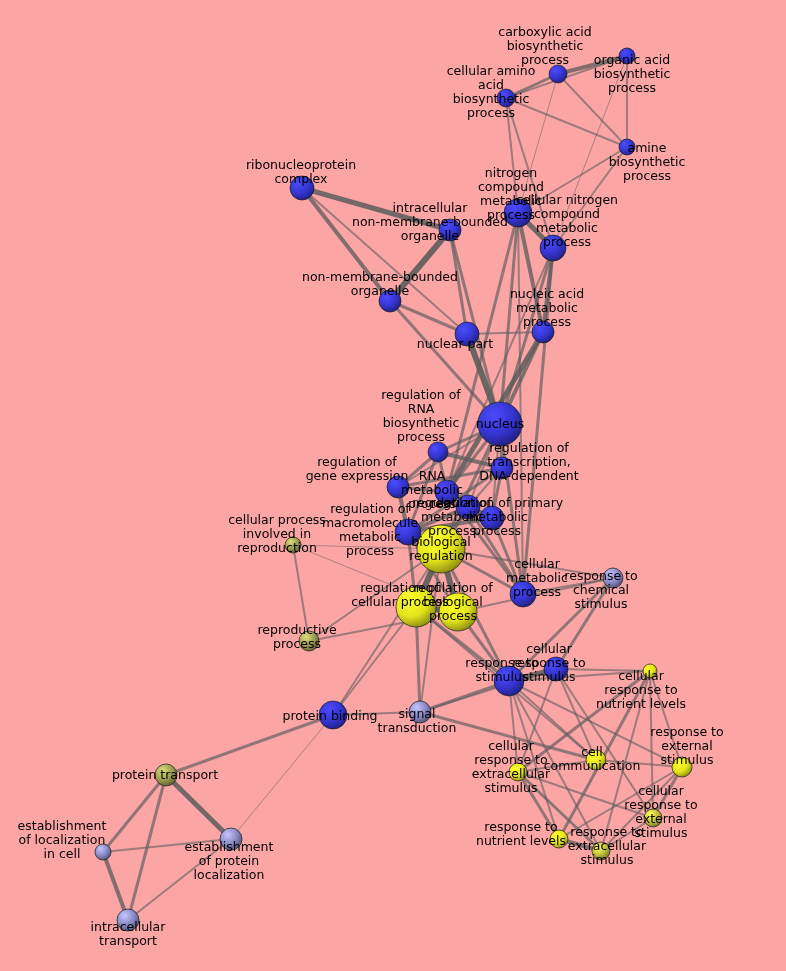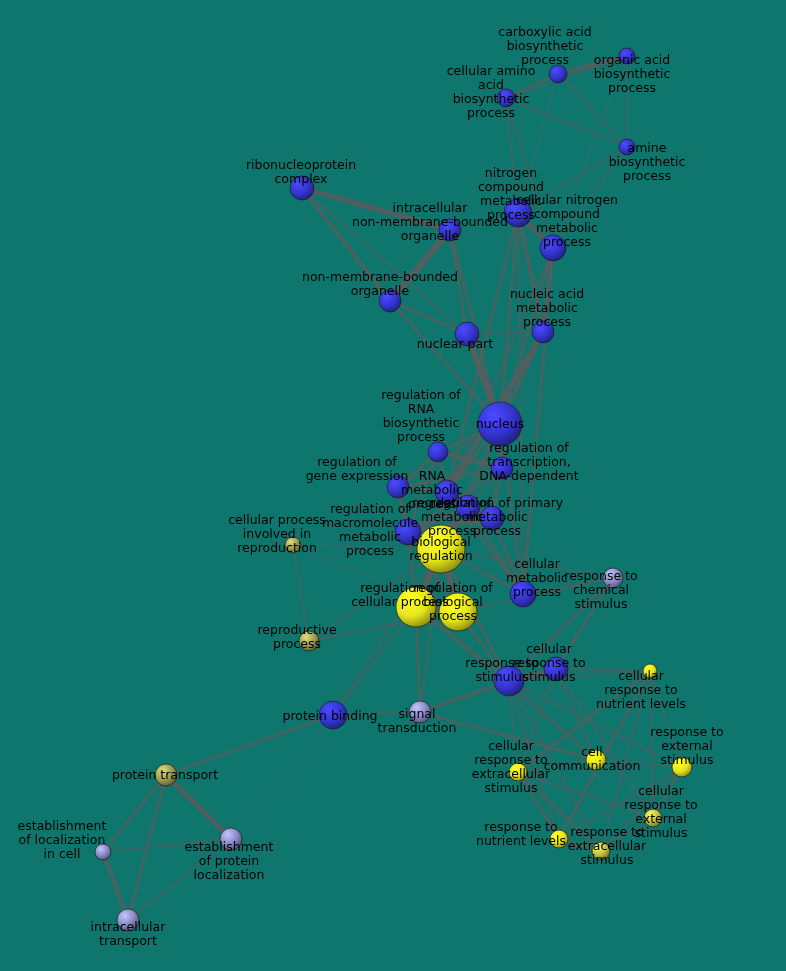--- a/index.html
+++ b/index.html
@@ -1,20 +1,20 @@
 <!DOCTYPE html>
 <html><head>
 <meta charset="utf-8">
 <style>
   html, body { margin: 0; padding: 0; background: #ffffff; }
   .canvas {
     position: relative;
     width: 786px;
     height: 971px;
-    background: #0f766e;
+    background: #fca5a5;
     overflow: hidden;
     font-family: "DejaVu Sans", sans-serif;
   }
   svg text {
     font-family: "DejaVu Sans", sans-serif;
     fill: #000000;
     user-select: none;
   }
 </style>
 </head>

